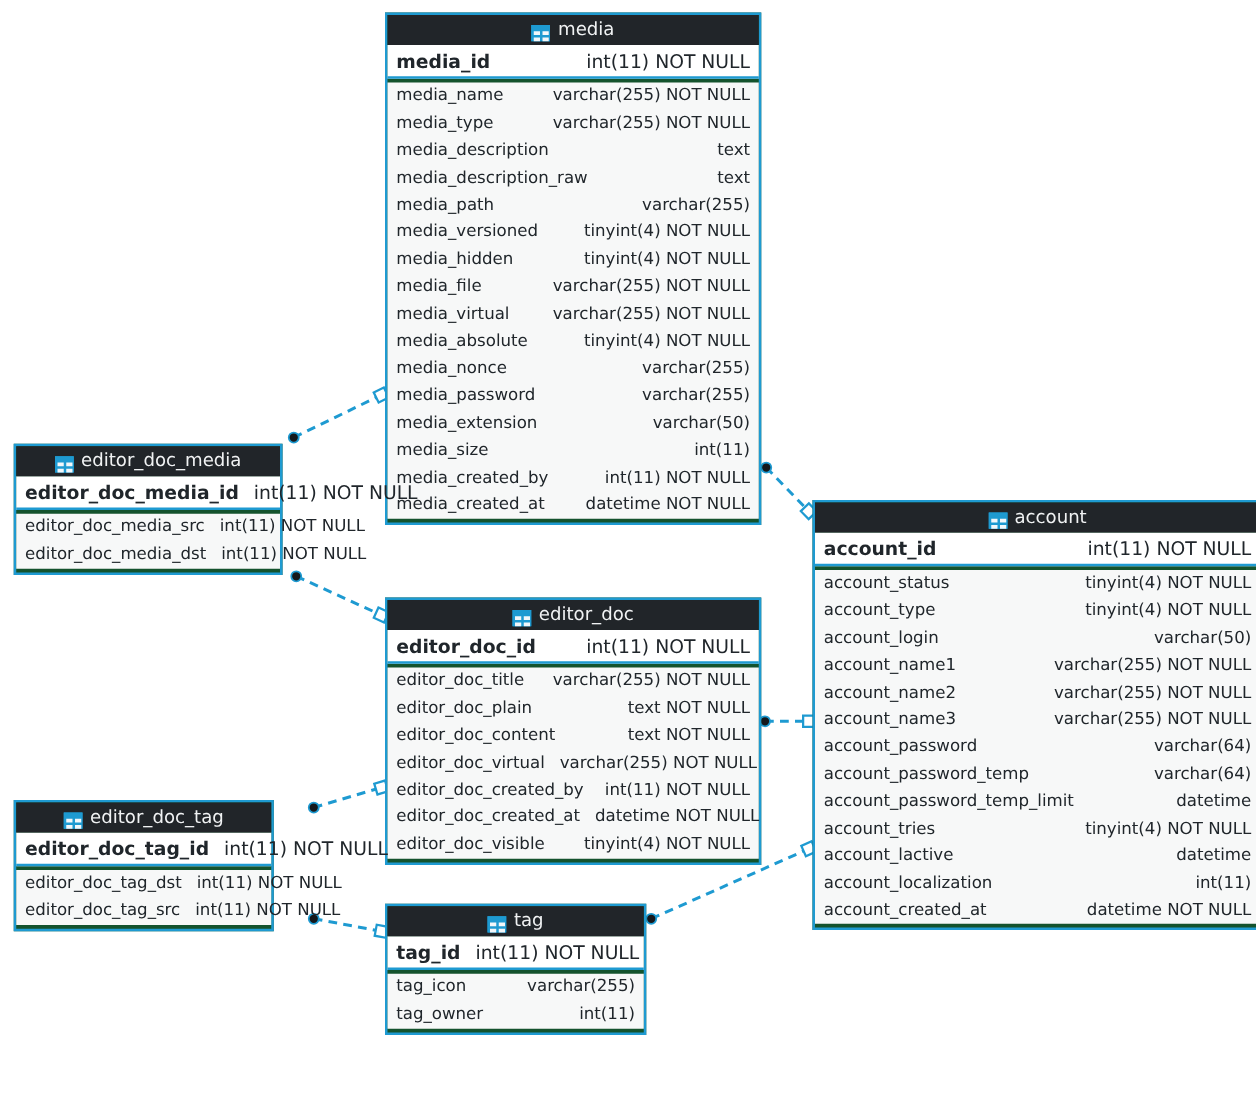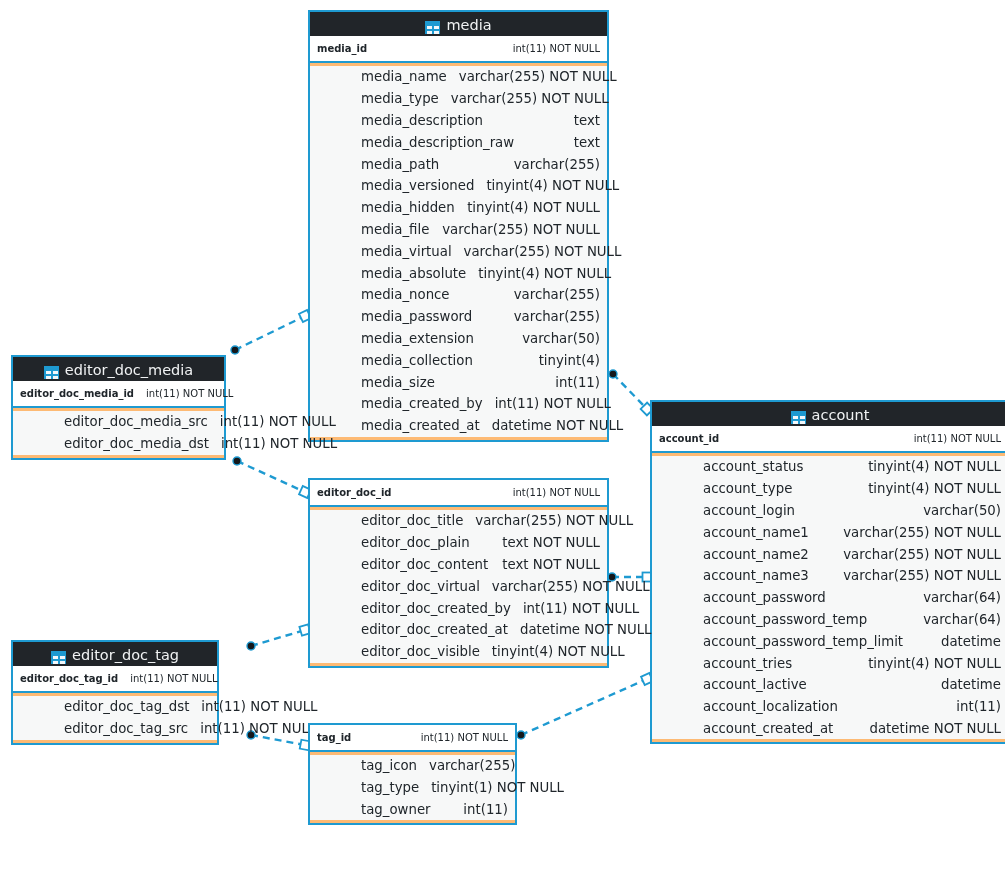--- a/index.html
+++ b/index.html
@@ -9,21 +9,21 @@
     background:#ffffff;
     font-family:"DejaVu Sans","Liberation Sans",sans-serif;
     position:relative;overflow:hidden;
     -webkit-font-smoothing:antialiased;
   }
   #canvas{position:absolute;inset:0;width:1005px;height:879px;}
   #links{position:absolute;left:0;top:0;width:1005px;height:879px;pointer-events:none;}
 
   .table-box{
     position:absolute;
-    background:#fdba74;
+    background:#14532d;
     border:2px solid #1e9ad1;
     box-sizing:border-box;
     box-shadow:0 0 0 0 rgba(0,0,0,0);
   }
   .tbl-header{
     background:#212529;
     color:#f0f2f3;
     height:24px;
     line-height:24px;
     text-align:center;
@@ -45,30 +45,30 @@
   .tbl-icon i{position:absolute;background:#f2f7fa;display:block;}
   .tbl-icon i.b1{left:1px;top:4px;width:5px;height:3px;}
   .tbl-icon i.b2{left:8px;top:4px;width:5px;height:3px;}
   .tbl-icon i.b3{left:1px;top:9px;width:5px;height:3px;}
   .tbl-icon i.b4{left:8px;top:9px;width:5px;height:3px;}
 
   .pk-row{
     background:#ffffff;
     border-bottom:2px solid #1e9ad1;
   }
-  .field-list{background:#f7f8f8;padding-left:44px;}
+  .field-list{background:#f7f8f8;}
   .row{
     display:flex;align-items:center;
     height:21.8px;
     padding:0 7px;
     font-size:13.3px;
     color:#20262b;
     white-space:nowrap;
   }
-  .pk-row .row{height:25px;font-size:10px;}
+  .pk-row .row{height:25px;font-size:15px;}
   .row .fname{flex:0 0 auto;}
   .row .ftype{margin-left:auto;padding-left:12px;color:#20262b;}
   .pk-row .row .fname{font-weight:bold;}
   .field-list .row:first-child{margin-top:3px;}
   .field-list .row:last-child{margin-bottom:3px;}
 </style>
 </head>
 <body>
 
 <div id="canvas">
@@ -172,24 +172,20 @@
         </div>
         <div class="row">
           <span class="fname">media_password</span>
           <span class="ftype">varchar(255)</span>
         </div>
         <div class="row">
           <span class="fname">media_extension</span>
           <span class="ftype">varchar(50)</span>
         </div>
         <div class="row">
-          <span class="fname">media_collection</span>
-          <span class="ftype">tinyint(4)</span>
-        </div>
-        <div class="row">
           <span class="fname">media_size</span>
           <span class="ftype">int(11)</span>
         </div>
         <div class="row">
           <span class="fname">media_created_by</span>
           <span class="ftype">int(11) NOT NULL</span>
         </div>
         <div class="row">
           <span class="fname">media_created_at</span>
           <span class="ftype">datetime NOT NULL</span>
@@ -261,20 +257,29 @@
           <span class="fname">account_localization</span>
           <span class="ftype">int(11)</span>
         </div>
         <div class="row">
           <span class="fname">account_created_at</span>
           <span class="ftype">datetime NOT NULL</span>
         </div>
       </div>
     </div>
     <div class="table-box" style="left: 308px; top: 478px; width: 301px;">
+      <div class="tbl-header"><span class="hdr-inner">
+          <span class="tbl-icon">
+            <i class="b1"></i>
+            <i class="b2"></i>
+            <i class="b3"></i>
+            <i class="b4"></i>
+          </span>
+          <span>editor_doc</span>
+        </span></div>
       <div class="pk-row">
         <div class="row">
           <span class="fname">editor_doc_id</span>
           <span class="ftype">int(11) NOT NULL</span>
         </div>
       </div>
       <div class="field-list">
         <div class="row">
           <span class="fname">editor_doc_title</span>
           <span class="ftype">varchar(255) NOT NULL</span>
@@ -353,34 +358,39 @@
           <span class="fname">editor_doc_tag_dst</span>
           <span class="ftype">int(11) NOT NULL</span>
         </div>
         <div class="row">
           <span class="fname">editor_doc_tag_src</span>
           <span class="ftype">int(11) NOT NULL</span>
         </div>
       </div>
     </div>
     <div class="table-box" style="left: 308px; top: 723px; width: 209px;">
+      <div class="tbl-header"><span class="hdr-inner">
+          <span class="tbl-icon">
+            <i class="b1"></i>
+            <i class="b2"></i>
+            <i class="b3"></i>
+            <i class="b4"></i>
+          </span>
+          <span>tag</span>
+        </span></div>
       <div class="pk-row">
         <div class="row">
           <span class="fname">tag_id</span>
           <span class="ftype">int(11) NOT NULL</span>
         </div>
       </div>
       <div class="field-list">
         <div class="row">
           <span class="fname">tag_icon</span>
           <span class="ftype">varchar(255)</span>
-        </div>
-        <div class="row">
-          <span class="fname">tag_type</span>
-          <span class="ftype">tinyint(1) NOT NULL</span>
         </div>
         <div class="row">
           <span class="fname">tag_owner</span>
           <span class="ftype">int(11)</span>
         </div>
       </div>
     </div>
   </div>
 
 </body></html>

